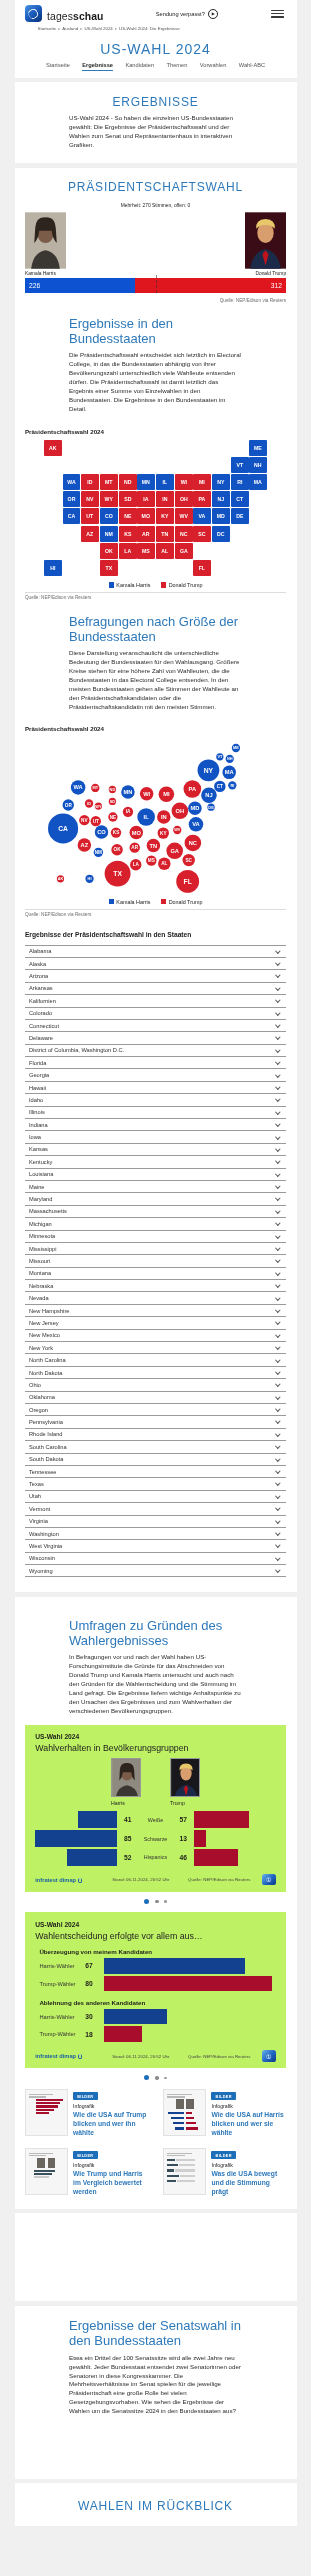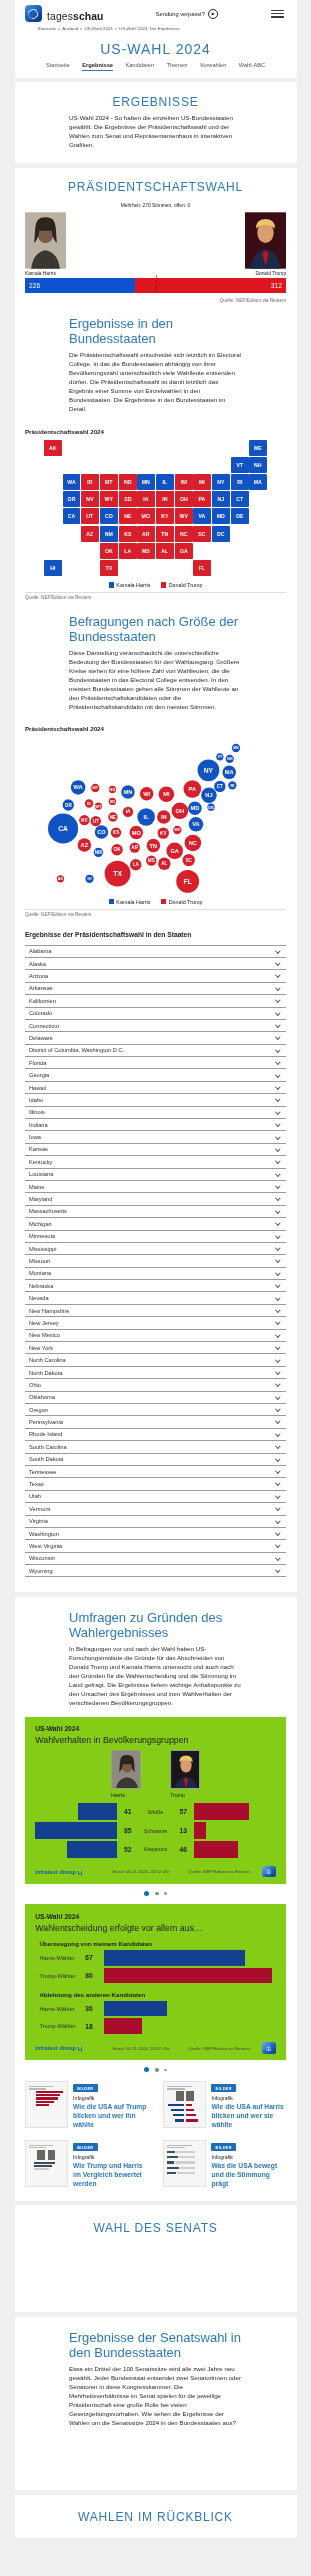--- a/index.html
+++ b/index.html
@@ -73,21 +73,21 @@
   
   .list-heading { font-size:6.7px; font-weight:bold; color:#1d1d1b; margin:14.5px 0 6.2px; }
   .statelist { border-bottom:0.5px solid #9a9a9a; }
   .state-row { display:flex; justify-content:space-between; align-items:center; height:12.4px;
     border-top:0.5px solid #9a9a9a; font-size:5.7px; color:#333; padding:0 6.2px 0 4.1px; cursor:pointer; }
   .chev { width:3.6px; height:3.6px; border-right:0.8px solid #555; border-bottom:0.8px solid #555;
     transform:rotate(45deg); margin-top:-1.6px; flex:none; }
 
   
   .polls-card { padding:13.5px 10.4px 12.4px; }
-  .chart-card { background:#84cc16; margin:8.3px 0 5.2px; padding:8.3px 10.4px 6.2px; }
+  .chart-card { background:#bef264; margin:8.3px 0 5.2px; padding:8.3px 10.4px 6.2px; }
   .cc-kicker { font-size:6.7px; font-weight:bold; color:#1d1d1b; }
   .cc-title { font-size:8.8px; color:#222; margin:3.1px 0 5.2px; font-weight:normal; }
   .cc-photos { display:flex; justify-content:center; gap:29px; margin:2.1px 0 5.2px; }
   .cc-col { width:30px; }
   .cc-photo { width:30px; height:39px; overflow:hidden; border:0.5px solid #999; }
   .cc-photo svg { display:block; }
   .cc-photo-label { font-size:5.2px; color:#222; margin-top:3.1px; }
   .dg-row { display:flex; align-items:center; margin:1.6px 0; }
   .dg-left { width:82px; display:flex; justify-content:flex-end; }
   .dg-right { width:82px; }
@@ -700,21 +700,21 @@
         <div class="state-row">
           <span>Wyoming</span>
           <span class="chev"></span>
         </div>
       </div>
     <div style="height:7.3px"></div>
   </section>
 
   <section class="card polls-card">
     <div class="col">
-      <h3 style="margin-top:0">Umfragen zu Gründen des Wahlergebnisses</h3>
+      <h3 style="margin-top:8px">Umfragen zu Gründen des Wahlergebnisses</h3>
       <p>In Befragungen vor und nach der Wahl haben US-Forschungsinstitute die Gründe für das Abschneiden von Donald Trump und Kamala Harris untersucht und auch nach den Gründen für die Wahlentscheidung und die Stimmung im Land gefragt. Die Ergebnisse liefern wichtige Anhaltspunkte zu den Ursachen des Ergebnisses und zum Wahlverhalten der verschiedenen Bevölkerungsgruppen.</p>
     </div>
 
     <div class="chart-card">
       <div class="cc-kicker">US-Wahl 2024</div>
       <h4 class="cc-title">Wahlverhalten in Bevölkerungsgruppen</h4>
       <div class="cc-photos">
         <div class="cc-col">
           <div class="cc-photo">
             <svg width="30" height="39" viewBox="0 0 58 76">
@@ -922,21 +922,20 @@
               <div class="mini-bar" style="width: 17.6px; background: rgb(207, 207, 207);"></div>
             </div>
           </div>
           <div class="t-body"><span class="badge">BILDER</span><div class="t-kicker">Infografik</div><div class="t-title">Was die USA bewegt und die Stimmung prägt</div></div>
         </article>
       </div>
   </section>
 
 
   <section class="card block-card">
-    <h2 class="big">WAHL DES SENATS</h2>
     <div class="blank" style="height:64px"></div>
   </section>
 
   <section class="card" style="padding:12.4px 10.4px 8.3px">
     <div class="col">
       <h3 style="margin-top:0">Ergebnisse der Senatswahl in den Bundesstaaten</h3>
       <p>Etwa ein Drittel der 100 Senatssitze wird alle zwei Jahre neu gewählt. Jeder Bundesstaat entsendet zwei Senatorinnen oder Senatoren in diese Kongresskammer. Die Mehrheitsverhältnisse im Senat spielen für die jeweilige Präsidentschaft eine große Rolle bei vielen Gesetzgebungsvorhaben. Wie sehen die Ergebnisse der Wahlen um die Senatssitze 2024 in den Bundesstaaten aus?</p>
     </div>
     <div class="blank" style="height:54px"></div>
   </section>

